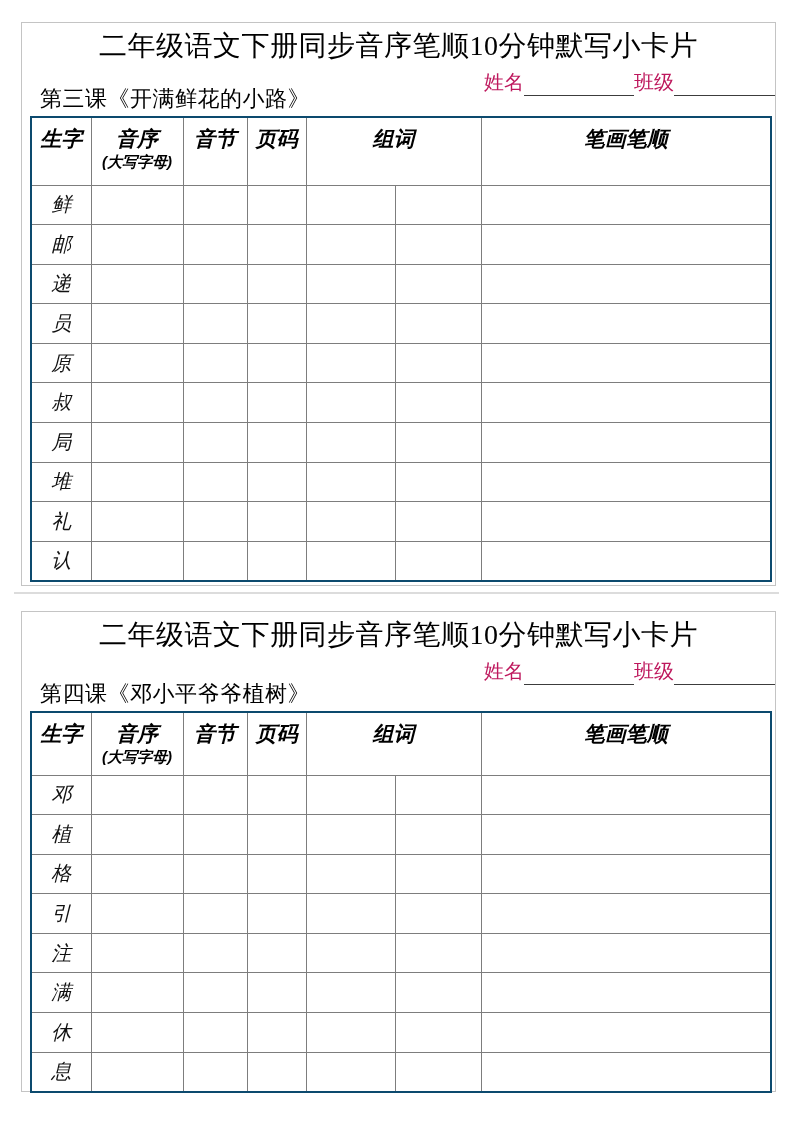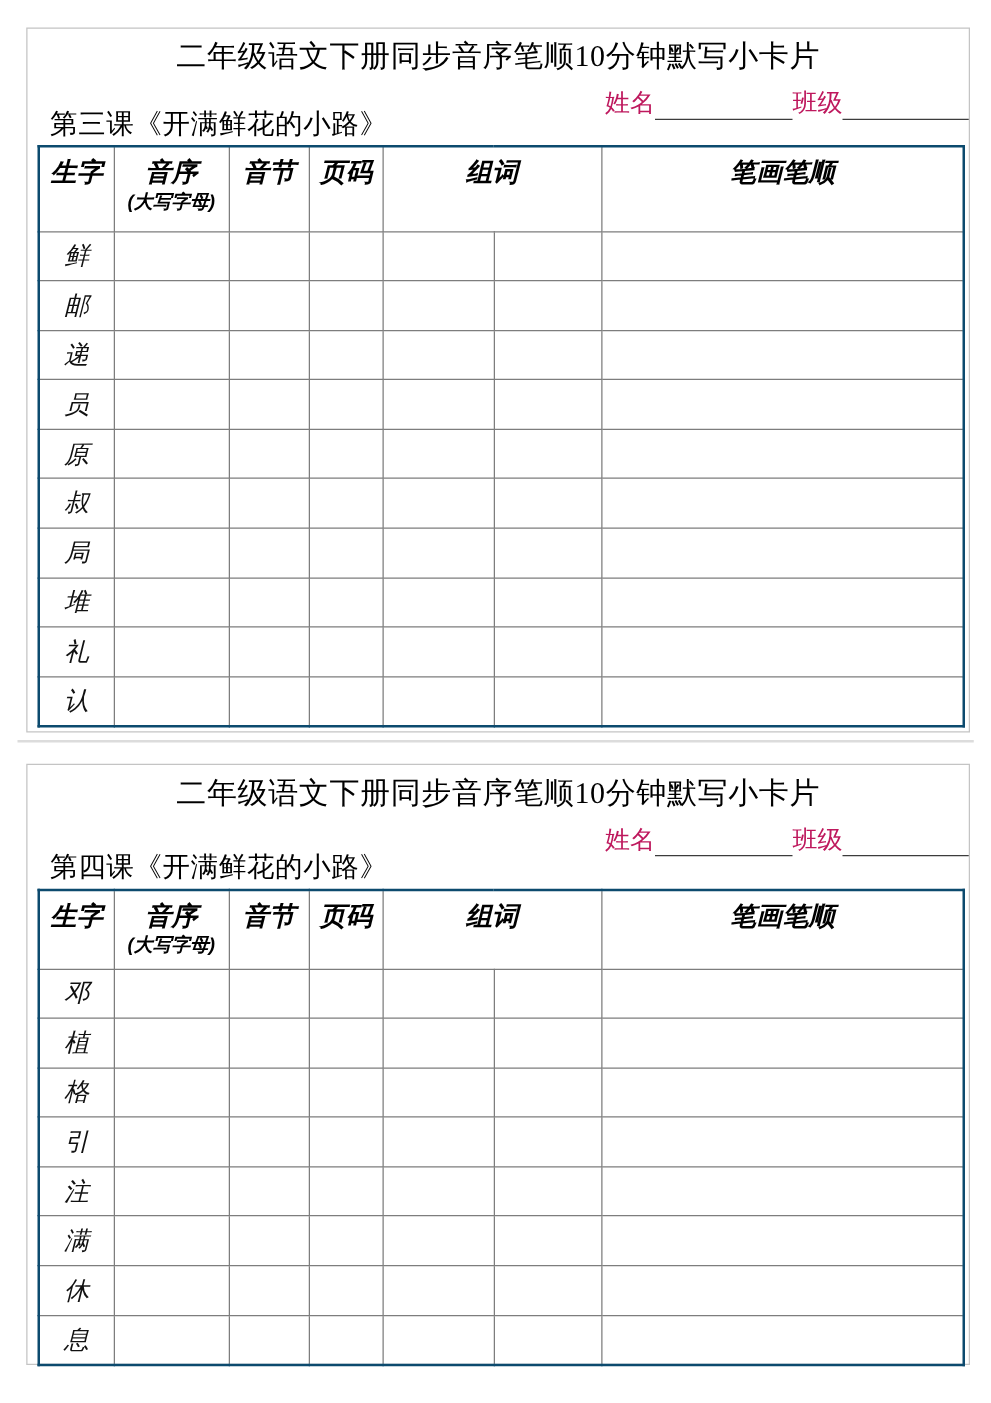--- a/index.html
+++ b/index.html
@@ -19,21 +19,21 @@
     width: 755px;
     background: #ffffff;
     border: 1px solid #c4c4c4;
   }
   .card-1 { top: 22px;  height: 564px; }
   .card-2 { top: 611px; height: 481px; }
 
   .card-title {
     margin-top: 5px;
     text-align: center;
-    font-size: 24px;
+    font-size: 28px;
     line-height: 36px;
     letter-spacing: 0.5px;
     white-space: nowrap;
     font-weight: normal;
   }
 
   .meta { position: relative; }
   .meta-1 { height: 52px; }
   .meta-2 { height: 58px; }
 
@@ -240,21 +240,21 @@
   </div>
 
   <div class="cards-divider"></div>
 
   <div class="card card-2">
     <div class="card-title">二年级语文下册同步音序笔顺10分钟默写小卡片</div>
     <div class="meta meta-2">
       <div class="name-line">
         <span>姓名</span><span class="blank-line blank-name"></span><span>班级</span><span class="blank-line blank-class"></span>
       </div>
-      <div class="lesson-heading">第四课《开满鲜花的小路》</div>
+      <div class="lesson-heading">第四课《邓小平爷爷植树》</div>
     </div>
     <table class="sheet-table">
       <colgroup>
         <col style="width:60px">
           <col style="width:92px">
           <col style="width:64px">
           <col style="width:59px">
           <col style="width:89px">
           <col style="width:86px">
           <col style="width:290px">

